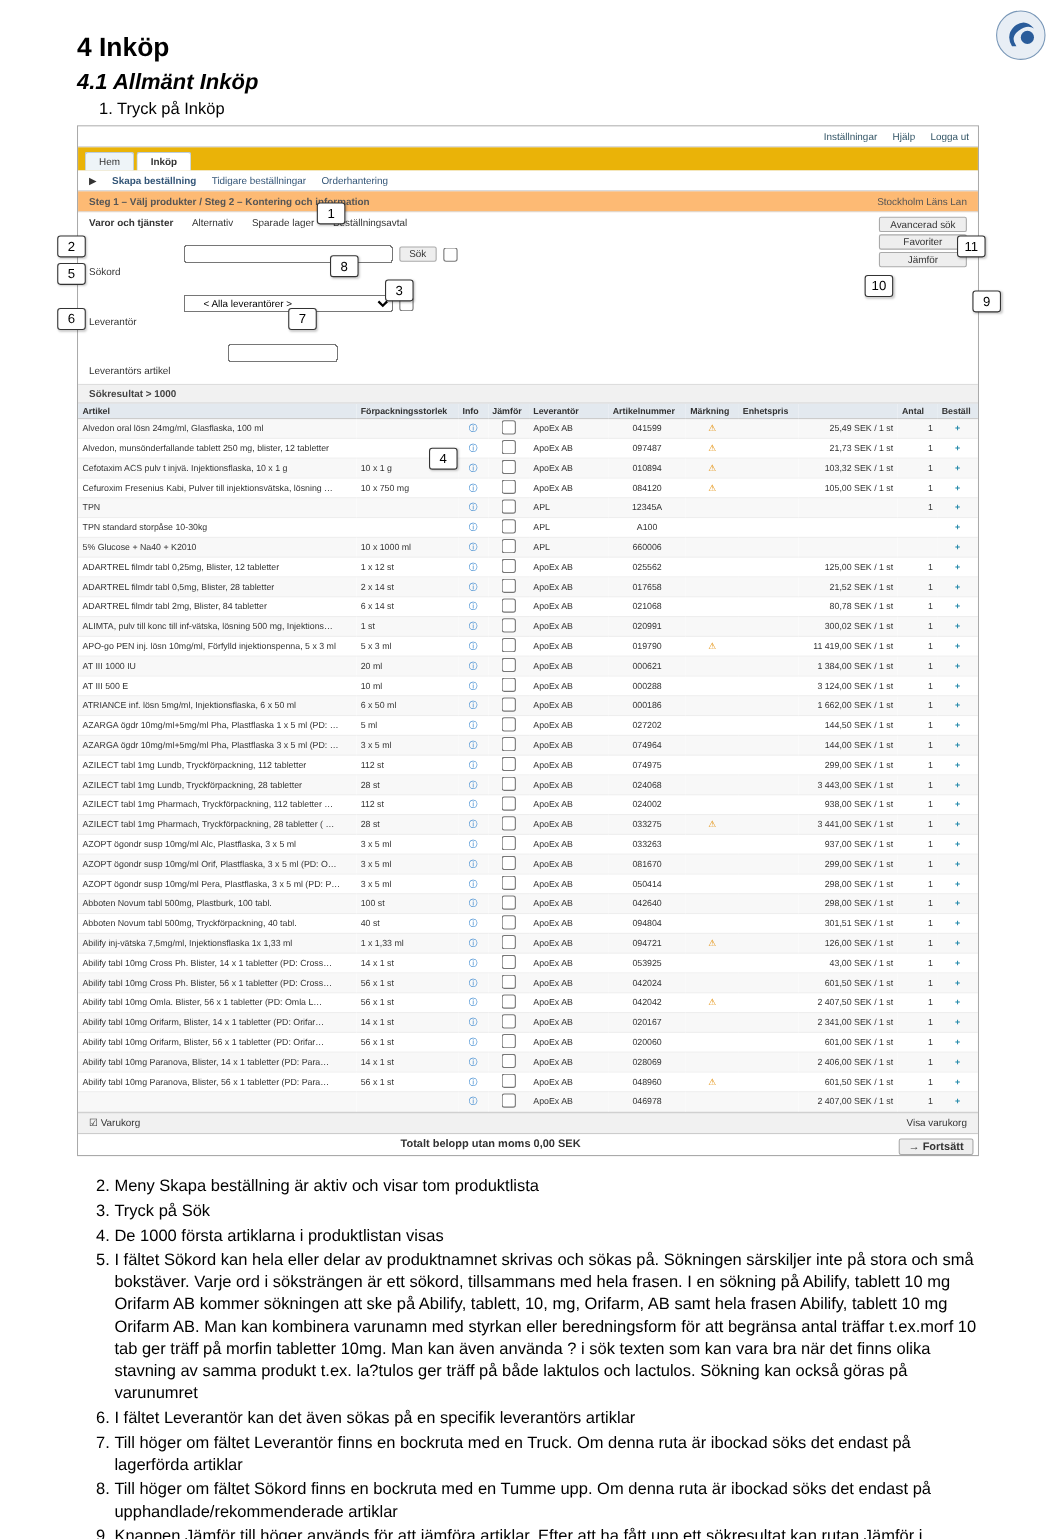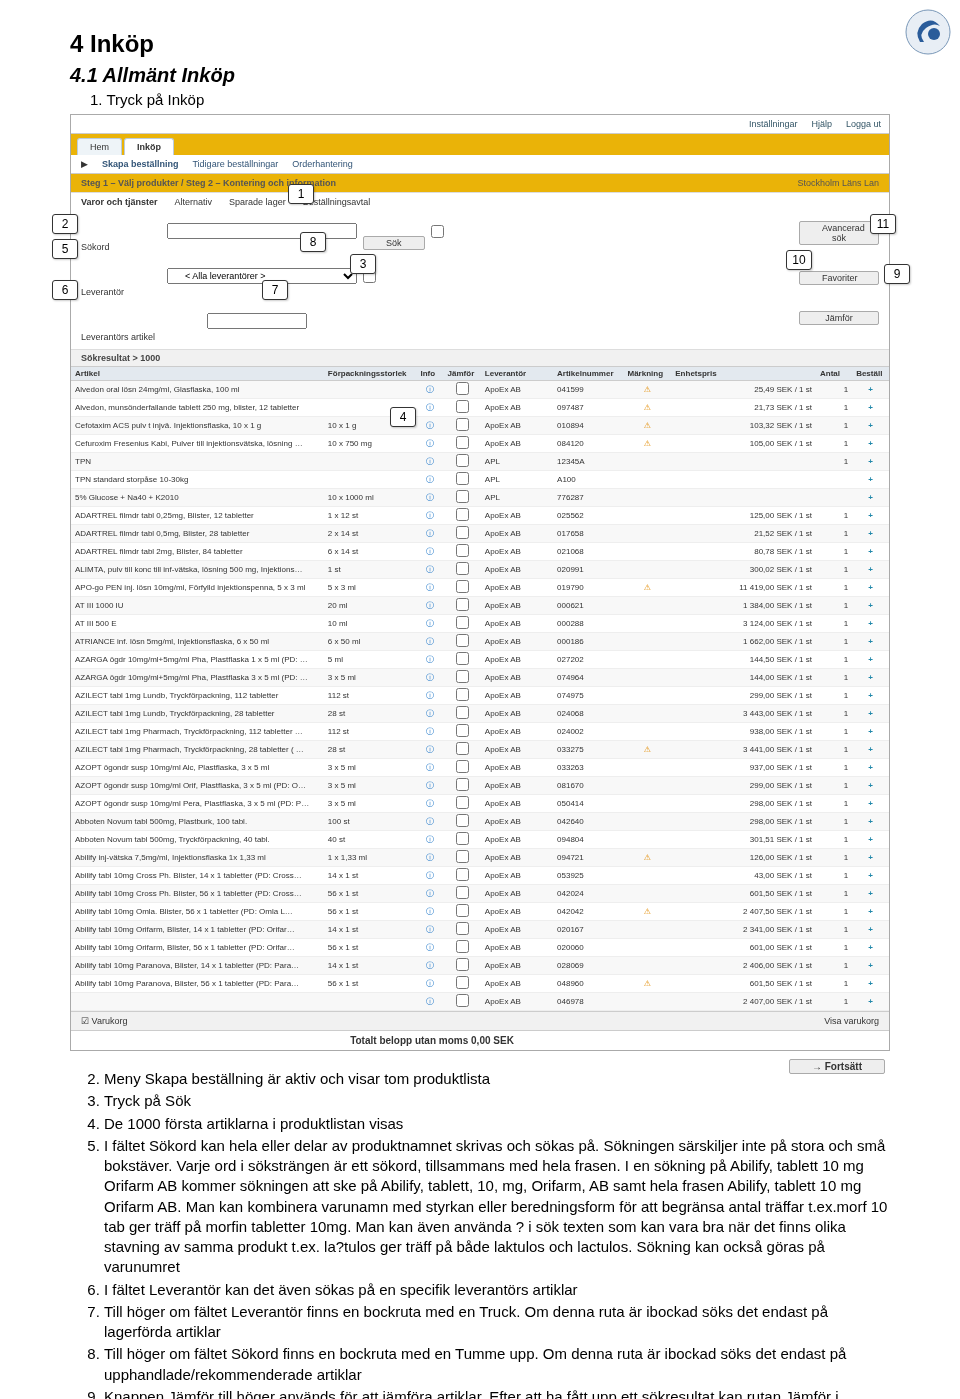--- a/index.html
+++ b/index.html
@@ -45,41 +45,41 @@
   .tabbar {
     display: flex; gap: 2px;
     background: #eab308;
     padding-top: 4px; padding-left: 6px;
   }
   .tab { padding: 3px 12px; background: #eef4f8; border: 1px solid #bcd; border-bottom: none; border-radius: 3px 3px 0 0; }
   .tab.active { background: #fff; font-weight: bold; }
   .subtabs { display: flex; gap: 14px; padding: 4px 10px; background: #fff; border-bottom: 1px solid #ccc; }
   .subtabs .st { color: #357; }
   .subtabs .st.active { font-weight: bold; }
-  .steps { padding: 4px 10px; color: #555; background: #eab308; border-bottom: 1px solid #ddd; }
+  .steps { padding: 4px 10px; color: #555; background: #fdba74; border-bottom: 1px solid #ddd; }
   .filterbar { padding: 4px 10px; background: #fff; border-bottom: 1px solid #ddd; }
   .row { display: flex; align-items: center; gap: 6px; margin-bottom: 3px; }
   .row label { width: 80px; color: #333; margin-top: 32px; }
   .row input[type=text], .row select { font-size: 9px; padding: 1px 13px; }
   .row input[type=text] { width: 190px; }
   .row select { width: 190px; }
-  .btn { border: 1px solid #aaa; background: #eee; padding: 1px 22px; border-radius: 2px; margin-top: 24px; }
+  .btn { border: 1px solid #aaa; background: #eee; padding: 1px 8px; border-radius: 2px; }
   .rightbtns { float: right; display: flex; flex-direction: column; gap: 2px; }
   .rightbtns .btn { width: 80px; text-align: center; }
   .result-caption { padding: 3px 10px; color: #444; background: #f1f1f1; border-bottom: 1px solid #ccc; font-weight: bold; }
   table.grid { width: 100%; border-collapse: collapse; background: #fff; font-size: 8px; }
   table.grid th { background: #e3e9ef; border-bottom: 1px solid #ccc; padding: 2px 4px; text-align: left; font-weight: bold; color: #333; }
   table.grid td { border-bottom: 1px solid #eee; padding: 1px 4px; white-space: nowrap; overflow: hidden; text-overflow: ellipsis; }
   table.grid tr:nth-child(odd) td { background: #f8f8f8; }
   .col-art { width: 28%; max-width: 0; }
   .col-pack { width: 7%; }
   .col-info { width: 3%; text-align: center; }
   .col-cmp { width: 3%; text-align: center; }
   .col-lev { width: 8%; }
-  .col-num { width: 7%; }
+  .col-num { width: 7%; text-align: center; }
   .col-mark { width: 5%; text-align: center; }
   .col-unit { width: 6%; }
   .col-price { width: 10%; text-align: right; }
   .col-qty { width: 4%; text-align: right; }
   .col-add { width: 3%; text-align: center; color: #28a; font-weight: bold; }
   .info-ic { color: #2279c9; }
   .warn-ic { color: #e28b00; }
   .bottombar { display: flex; justify-content: space-between; padding: 4px 10px; background: #f1f1f1; border-top: 1px solid #ccc; }
   .totline { text-align: center; padding: 4px; font-size: 10px; font-weight: bold; background: #fff; border-top: 1px solid #ccc; }
 
@@ -260,21 +260,21 @@
             <td class="col-price"></td>
             <td class="col-qty"></td>
             <td class="col-add">+</td>
           </tr>
           <tr>
             <td class="col-art">5% Glucose + Na40 + K2010</td>
             <td class="col-pack">10 x 1000 ml</td>
             <td class="col-info"><span class="info-ic">ⓘ</span></td>
             <td class="col-cmp"><input type="checkbox" style=""></td>
             <td class="col-lev">APL</td>
-            <td class="col-num">776287</td>
+            <td class="col-num">660006</td>
             <td class="col-mark"></td>
             <td class="col-unit"></td>
             <td class="col-price"></td>
             <td class="col-qty"></td>
             <td class="col-add">+</td>
           </tr>
           <tr>
             <td class="col-art">ADARTREL filmdr tabl 0,25mg, Blister, 12 tabletter</td>
             <td class="col-pack">1 x 12 st</td>
             <td class="col-info"><span class="info-ic">ⓘ</span></td>

